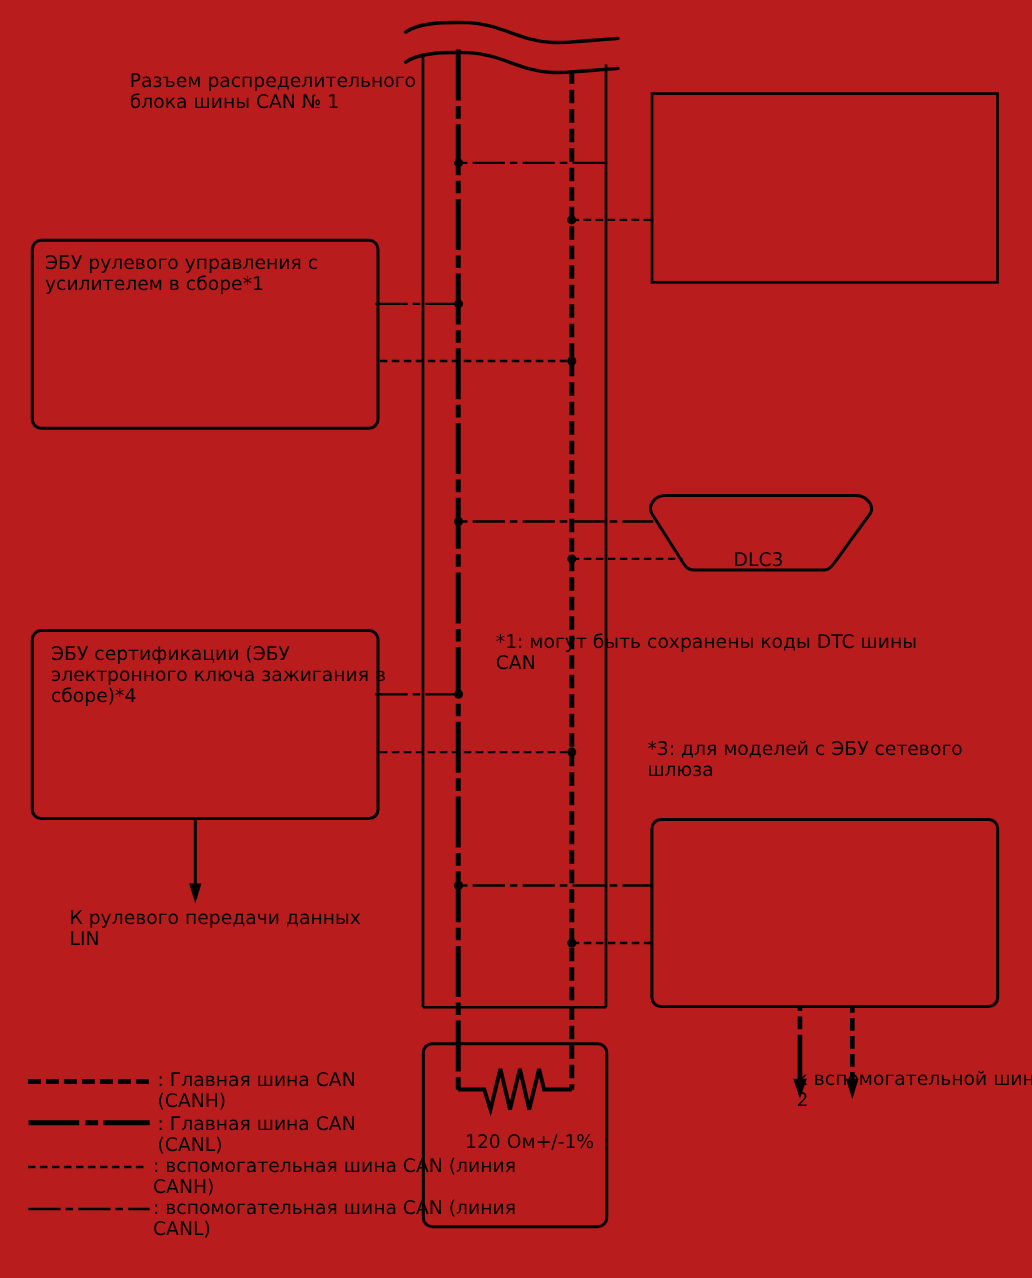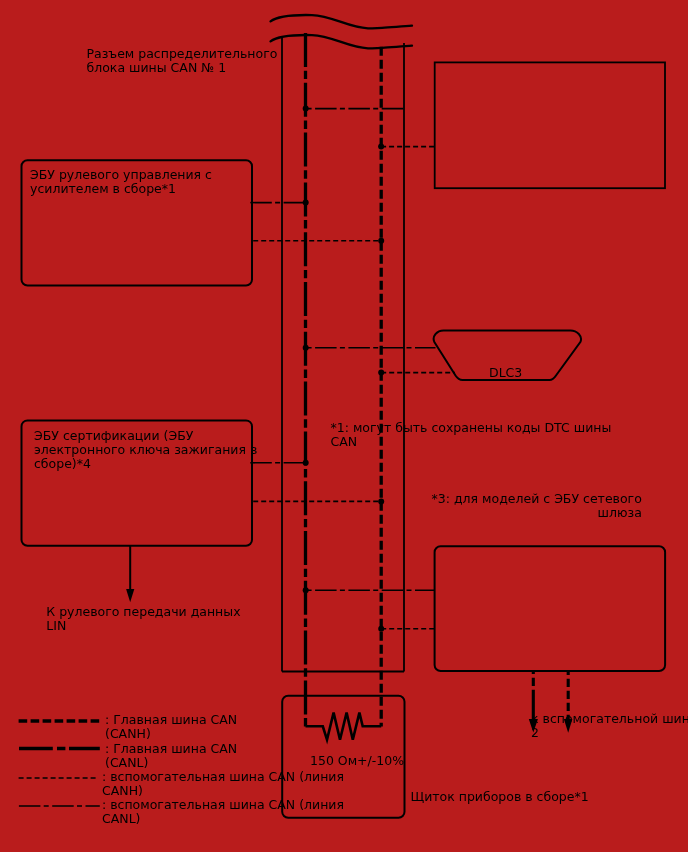--- a/index.html
+++ b/index.html
@@ -88,25 +88,24 @@
   </svg>
 
   <div class="lbl" style="left:86.5px;top:47px;">Разъем распределительного
 блока шины CAN № 1</div>
   <div class="lbl" style="left:30px;top:167.7px;">ЭБУ рулевого управления с
 усилителем в сборе*1</div>
   <div class="lbl" style="left:34px;top:428.9px;">ЭБУ сертификации (ЭБУ
 электронного ключа зажигания в
 сборе)*4</div>
   <div class="lbl" style="left:489px;top:366px;">DLC3</div>
-  <div class="lbl" style="left:410.5px;top:790.1px;">Щиток приборов в сборе*1</div>
-  <div class="lbl" style="left:310px;top:754px;">150 Ом+/-10%</div>
+  <div class="lbl" style="left:310px;top:754px;">120 Ом+/-1%</div>
   <div class="lbl" style="left:330.5px;top:421px;">*1: могут быть сохранены коды DTC шины
 CAN</div>
-  <div class="lbl" style="left:431.6px;top:491.8px;text-align:right;">*3: для моделей с ЭБУ сетевого
+  <div class="lbl" style="left:431.6px;top:491.8px;">*3: для моделей с ЭБУ сетевого
 шлюза</div>
   <div class="lbl" style="left:46.3px;top:604.5px;">К рулевого передачи данных
 LIN</div>
   <div class="lbl" style="left:519px;top:712px;margin-left:12px;">к вспомогательной шине
 2</div>
 
   <div class="lbl" style="left:105px;top:713.4px;">: Главная шина CAN
 (CANH)</div>
   <div class="lbl" style="left:105px;top:741.6px;">: Главная шина CAN
 (CANL)</div>

